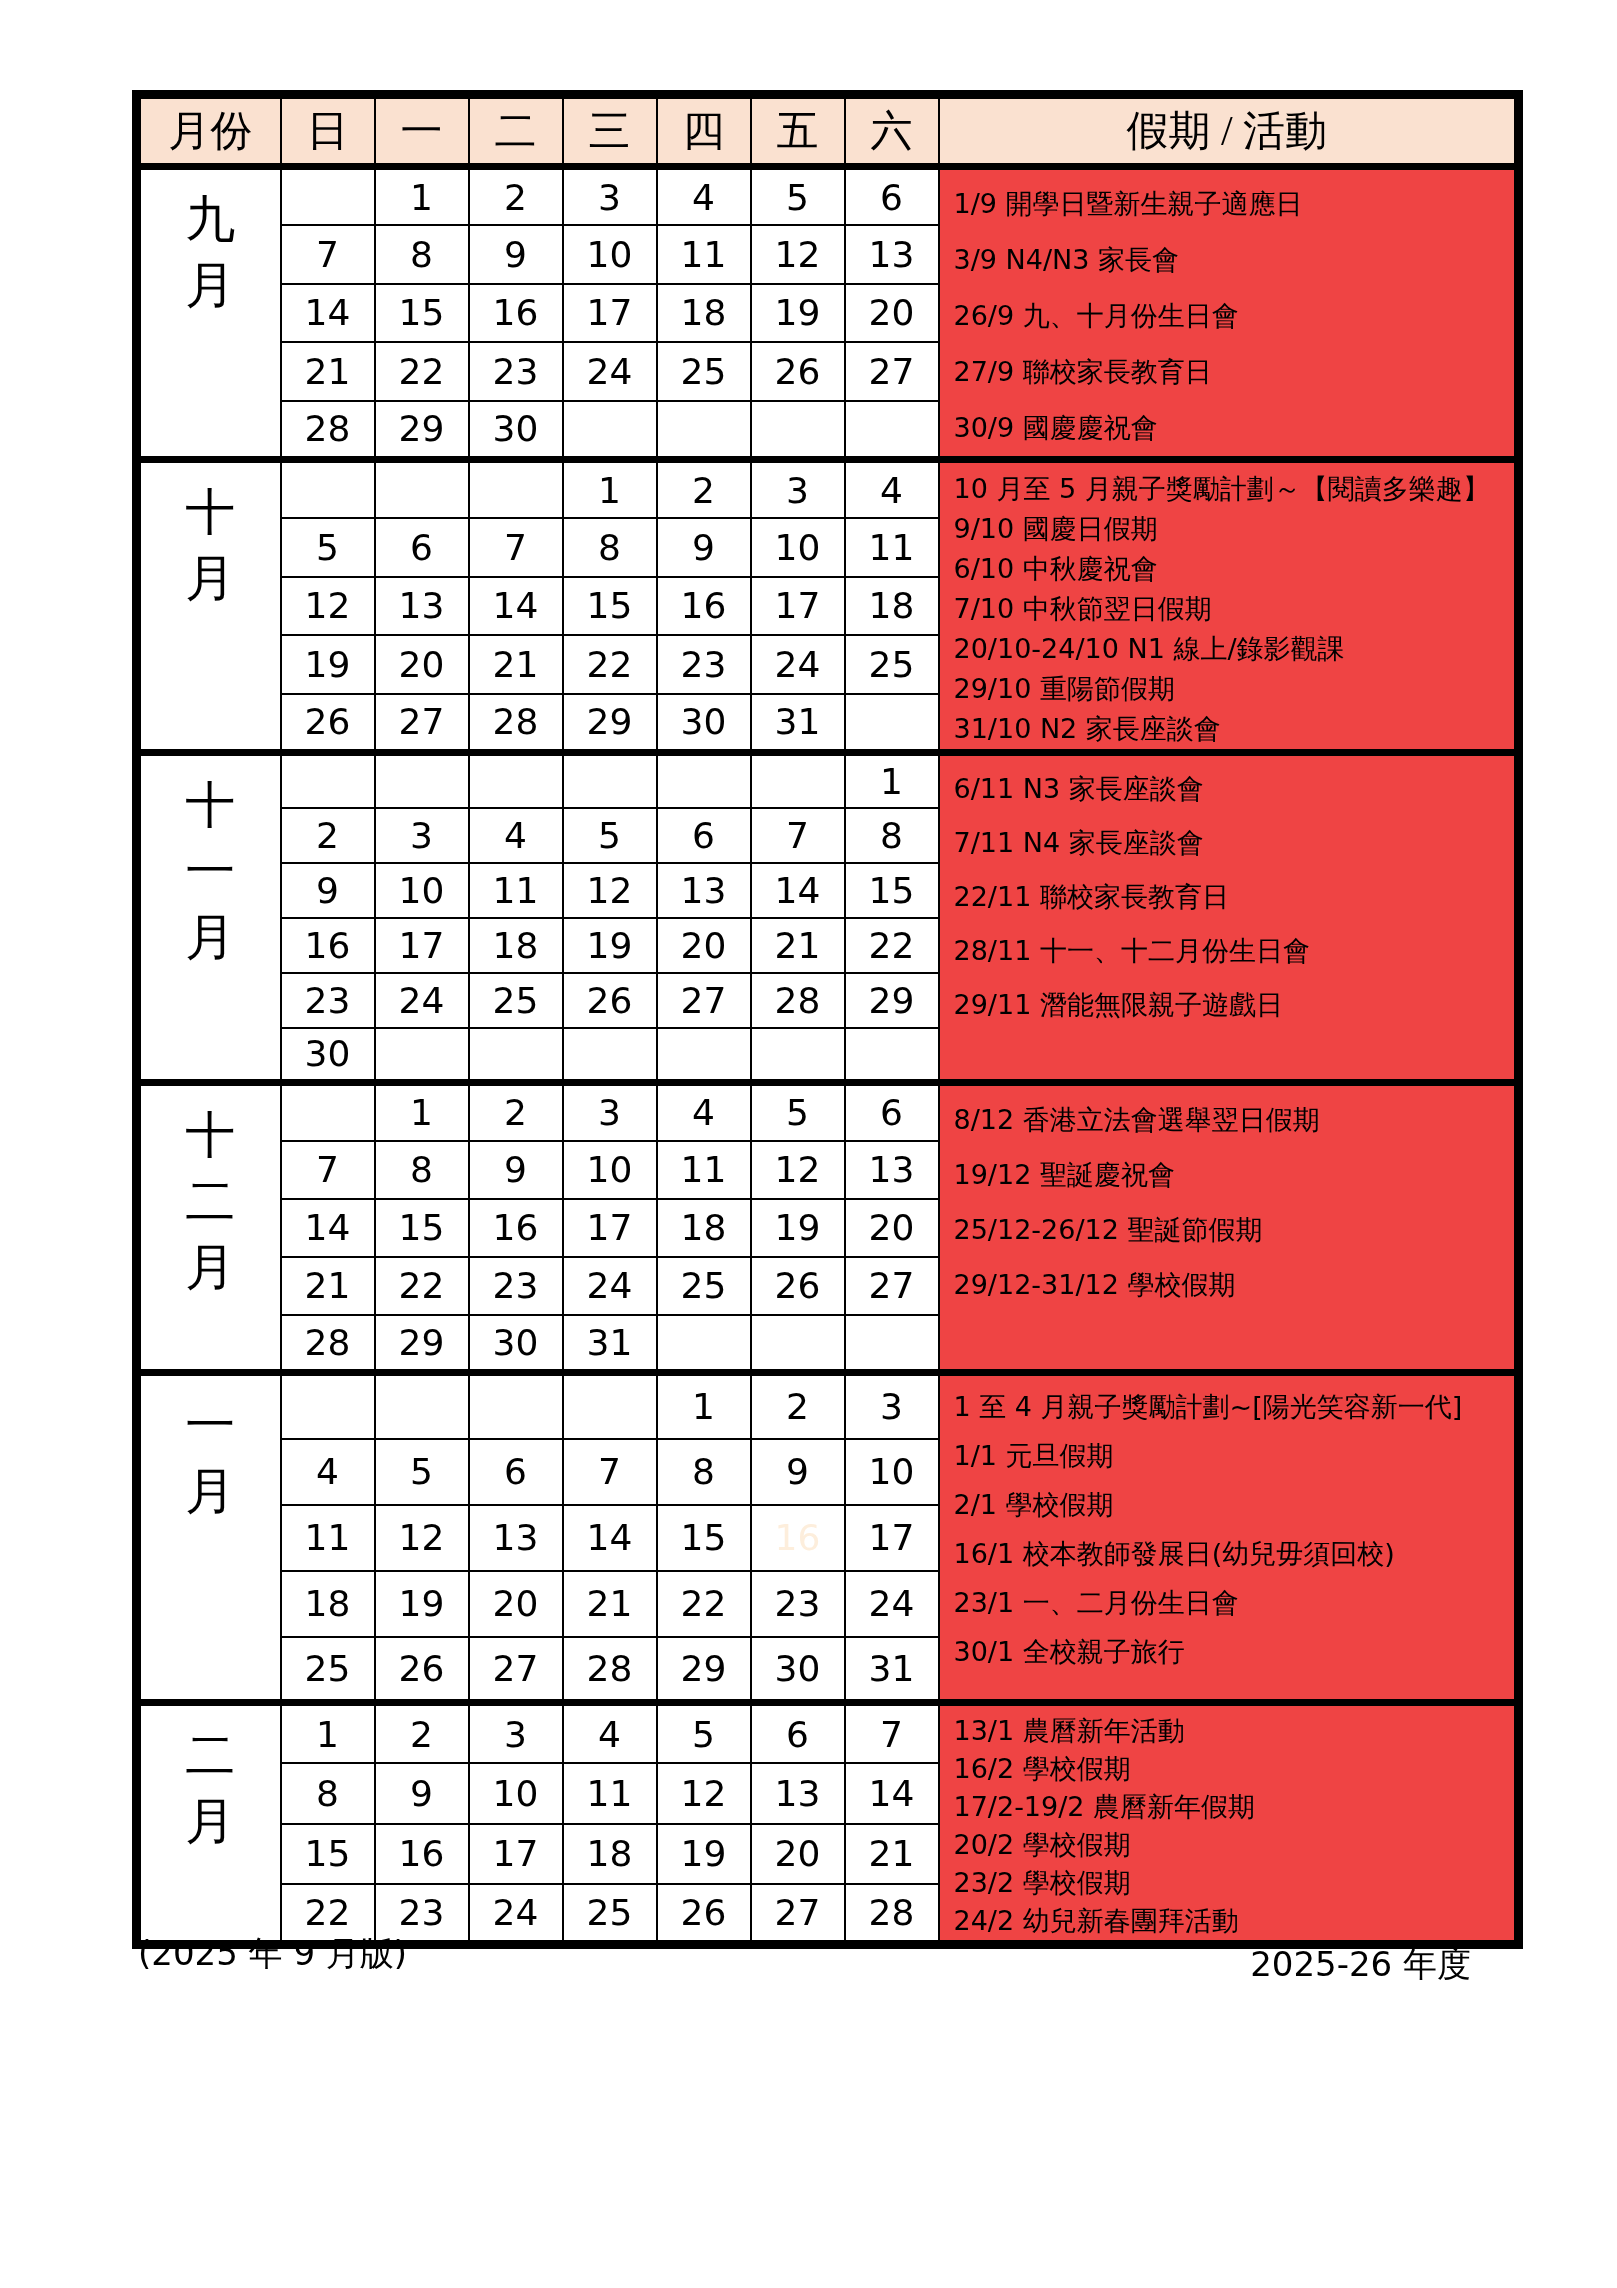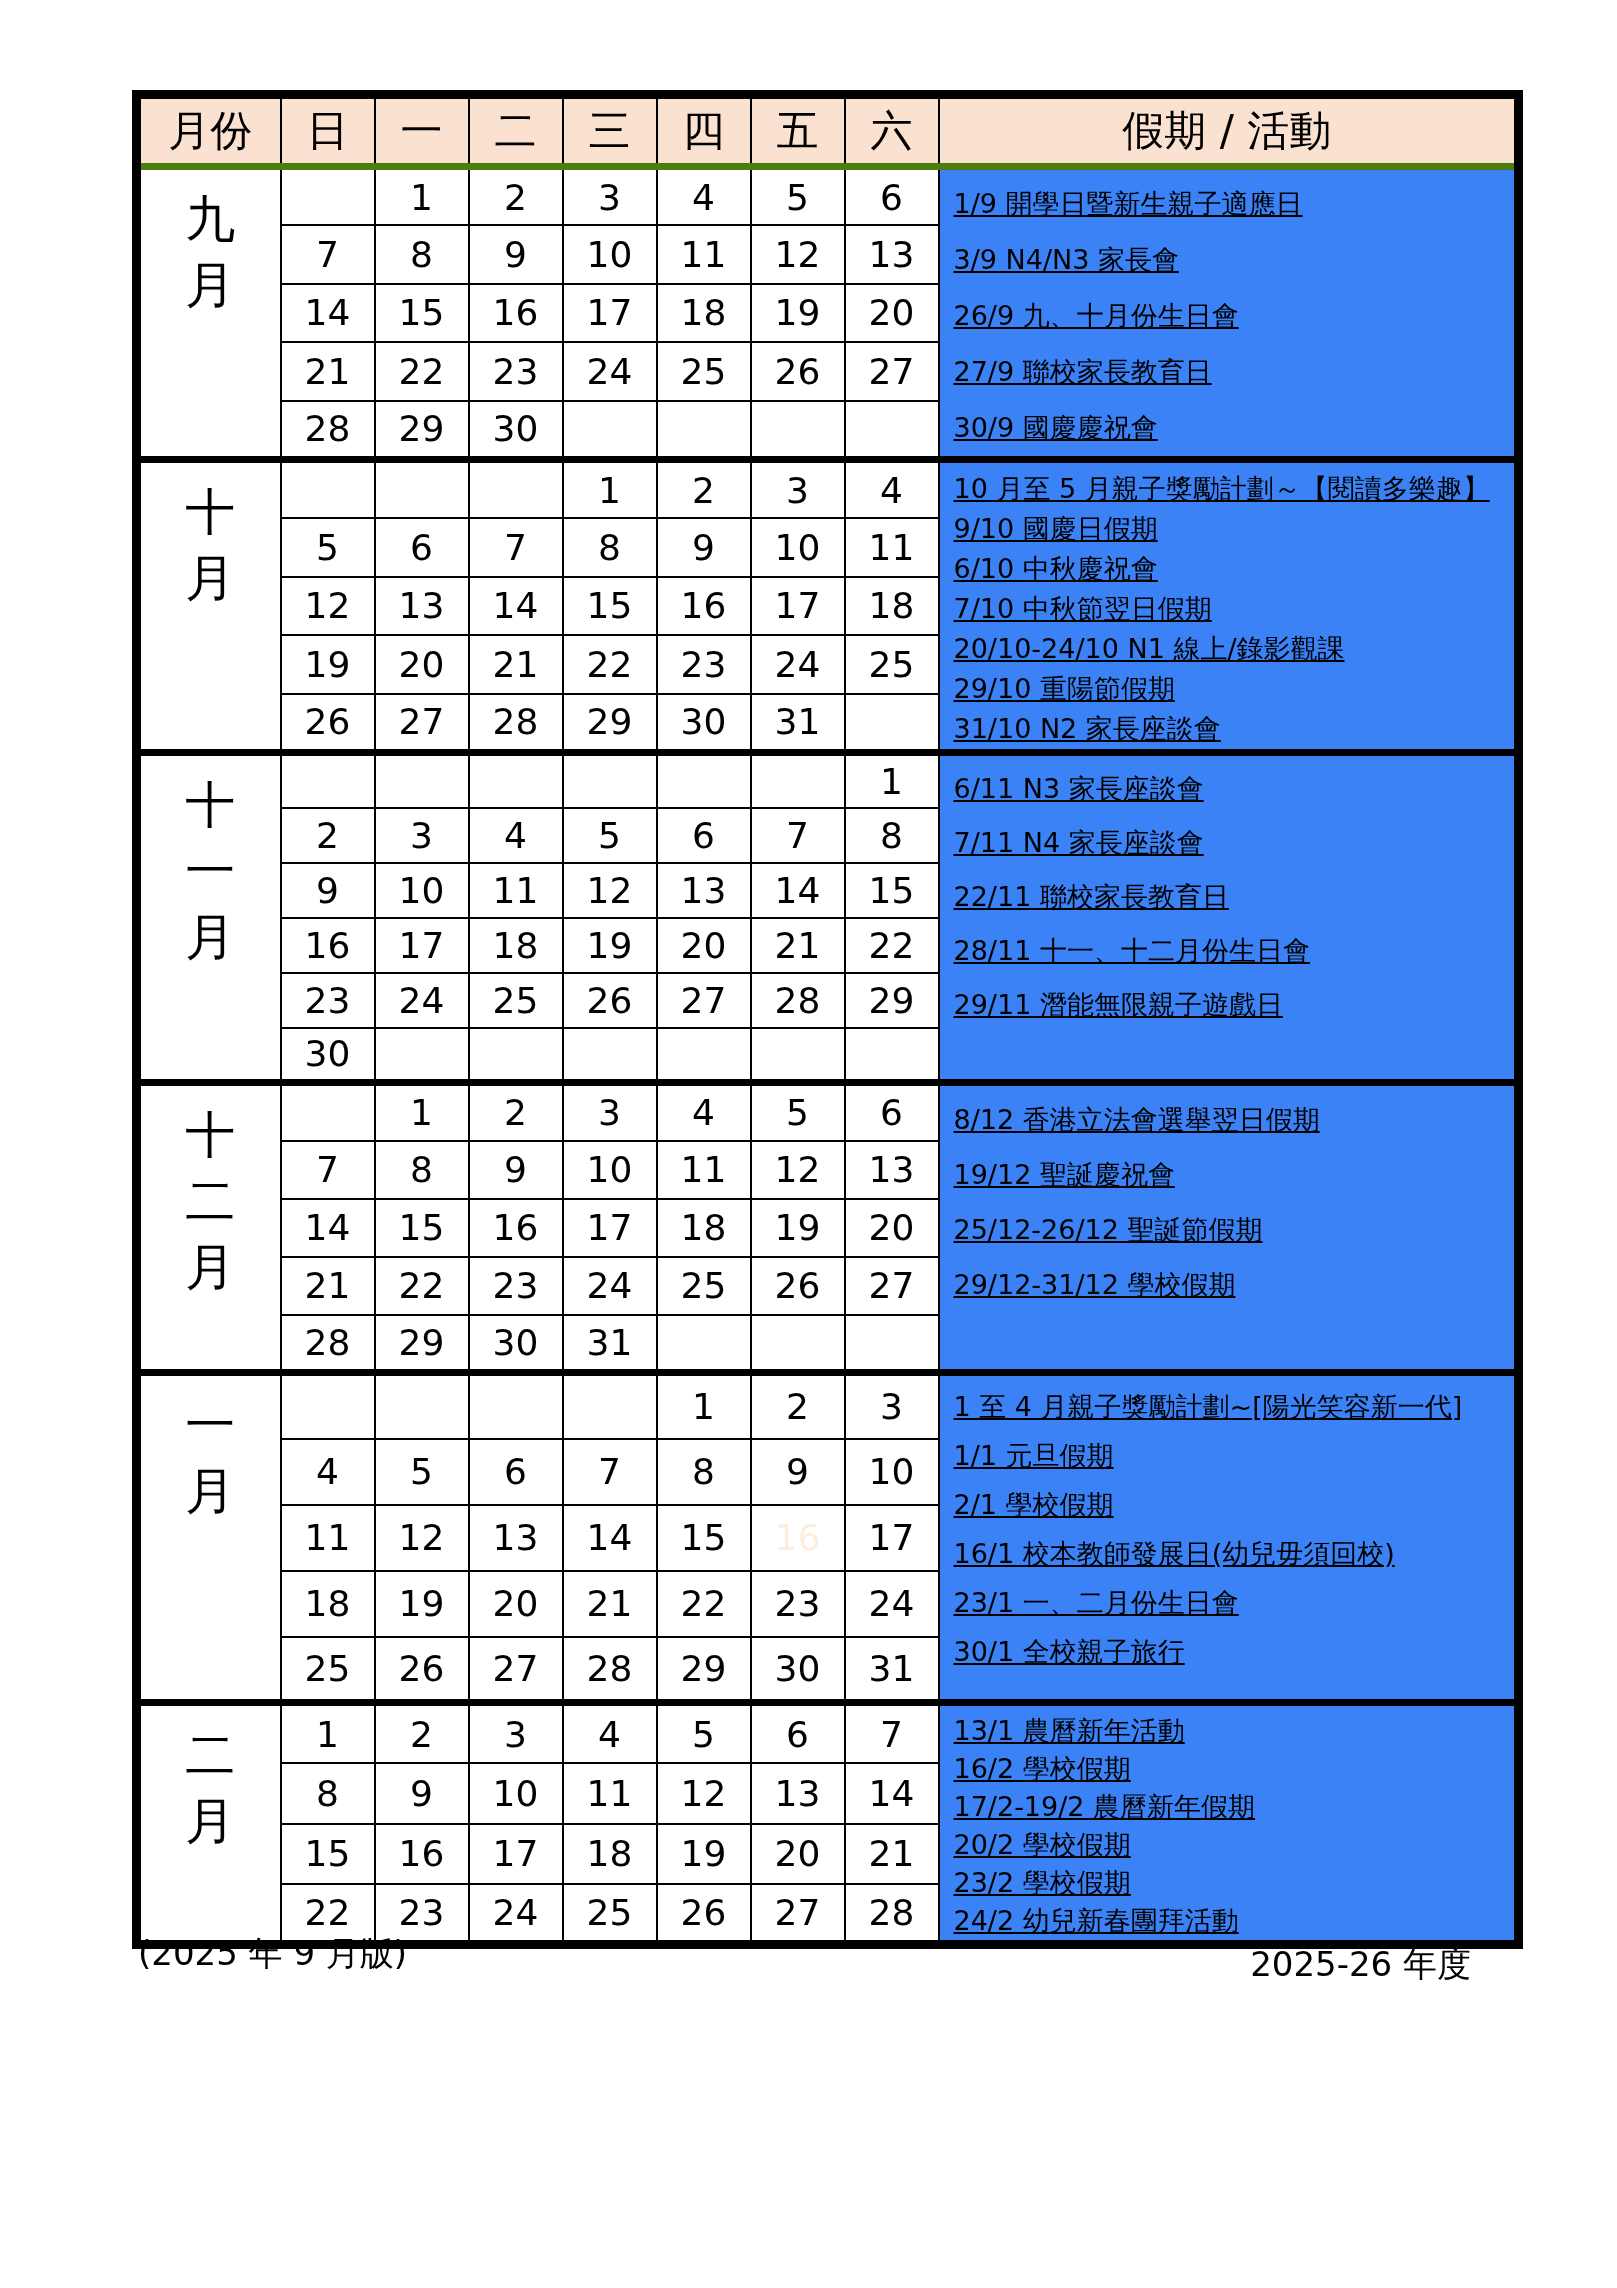--- a/index.html
+++ b/index.html
@@ -10,35 +10,36 @@
     position:absolute;left:132px;top:90px;width:1391px;
     border-collapse:collapse;table-layout:fixed;
     border:9px solid #000;
   }
   .cal th,.cal td{border:2.5px solid #000;padding:0;}
 
   thead tr{height:72px;}
   .cal th{
     background:var(--header-bg,#FAE1D0);
     font-size:42px;font-weight:500;vertical-align:middle;
-    border-bottom:7px solid #4d7c0f;
+    border-bottom:3px solid #4d7c0f;
+    font-family:Liberation Serif, serif;
   }
 
   tr.sec-top td{border-top:7px solid #000;}
 
   td.day{
     text-align:center;vertical-align:middle;
     font-size:36px;background:#fff;
   }
   td.month-cell{
     vertical-align:top;text-align:center;background:#fff;
   }
   .month-chars{padding-top:16px;font-size:50px;line-height:1.32;}
 
-  td.notes-cell{vertical-align:top;background:#3b82f6;text-decoration:underline;}
+  td.notes-cell{vertical-align:top;background:#ef4444;}
   .notes-list{padding:6px 4px 0 14px;font-size:27px;}
   .note-line{white-space:nowrap;}
 
   .c-orange{background:var(--c-orange,#FFC000);}
   .c-yellow{background:var(--c-yellow,#FFFF00);}
   .c-blue{background:var(--c-blue,#29ABE2);}
   .c-brown{background:var(--c-brown,#8B4513);color:var(--c-brown-text,#FDEEDC);}
   .c-pink{background:var(--c-pink,#FEC7EF);}
 
   .xcell{

